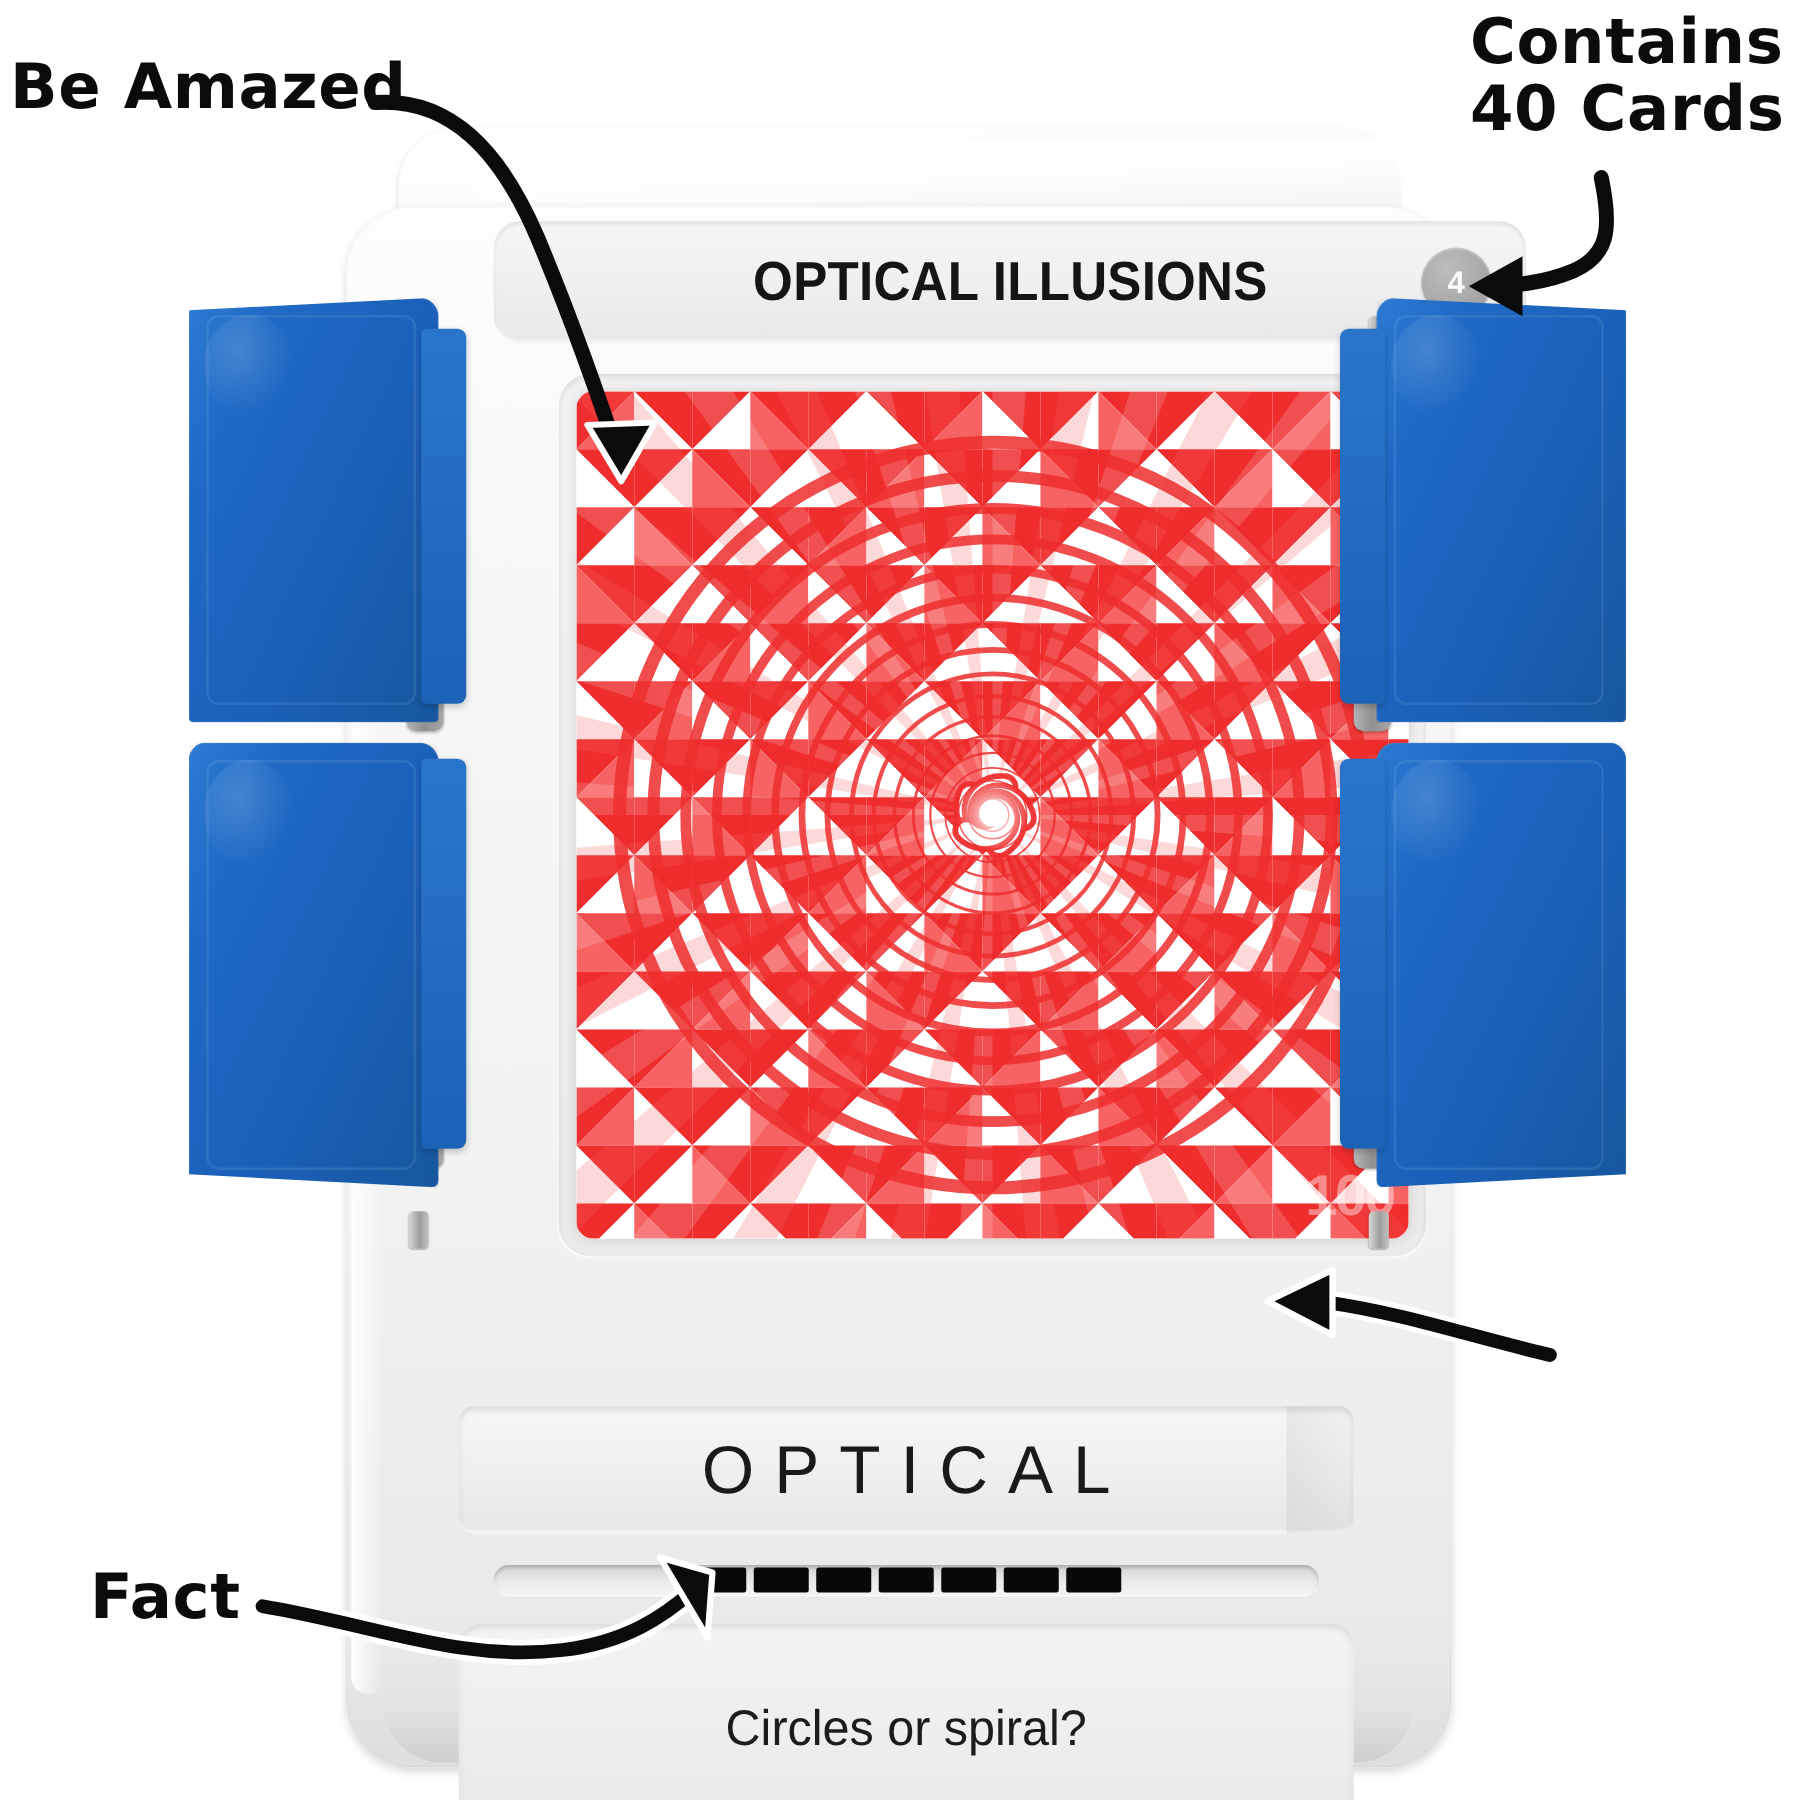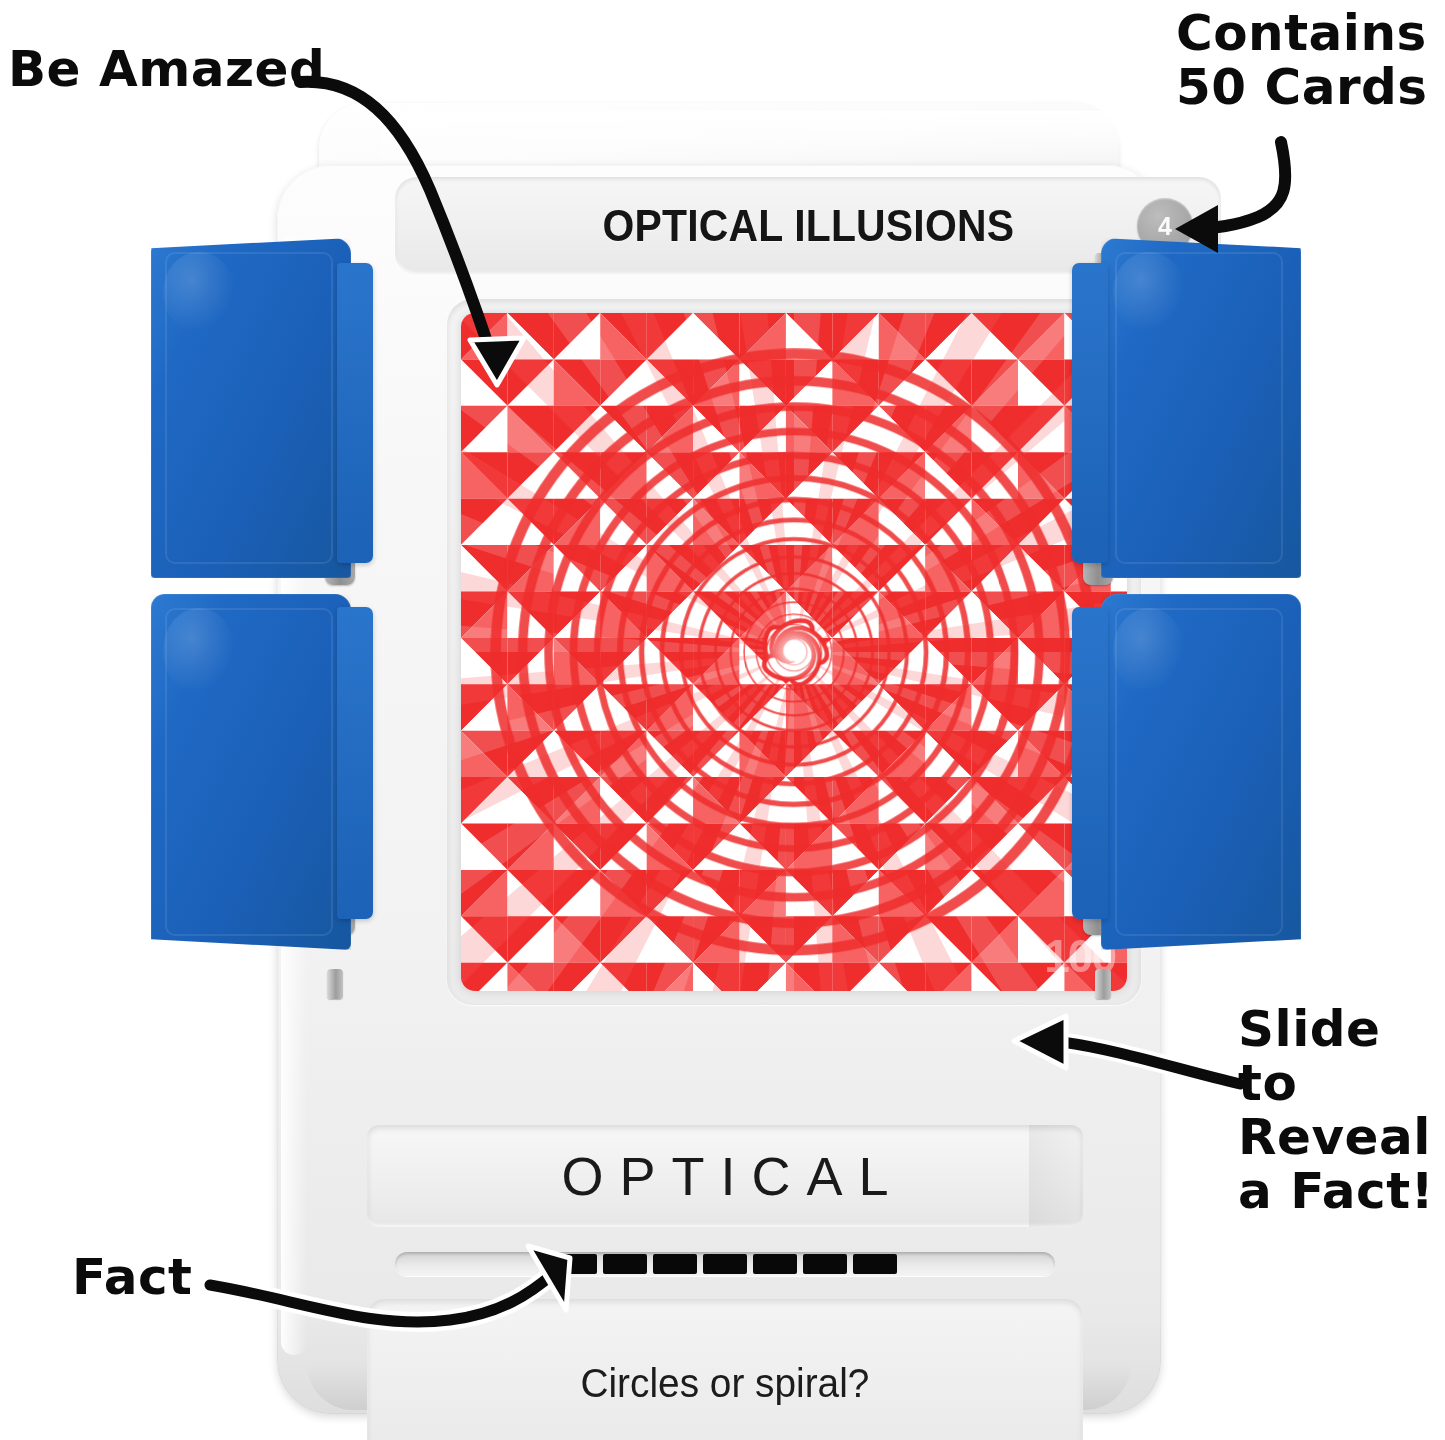--- a/index.html
+++ b/index.html
@@ -1002,19 +1002,16 @@
     <g fill="none" stroke-linecap="round" stroke-linejoin="round">
 
       <path d="M210,1285 C300,1300 370,1330 450,1320 C500,1314 530,1294 555,1272" stroke="#ffffff" stroke-width="20"></path>
       <path d="M210,1285 C300,1300 370,1330 450,1320 C500,1314 530,1294 555,1272" stroke="#0b0b0b" stroke-width="11"></path>
       <path d="M570,1258 L528,1246 L566,1310 Z" fill="#0b0b0b" stroke="#ffffff" stroke-width="5"></path>
     </g>
   </svg>
 
   <div class="anno" id="anno-be-amazed">Be Amazed</div>
   <div class="anno" id="anno-contains">Contains
-50 Cards</div>
-  <div class="anno" id="anno-slide">Slide to
-Reveal
-a Fact!</div>
+40 Cards</div>
   <div class="anno" id="anno-clue">Fact</div>
 
 </div>
 
 </body></html>

